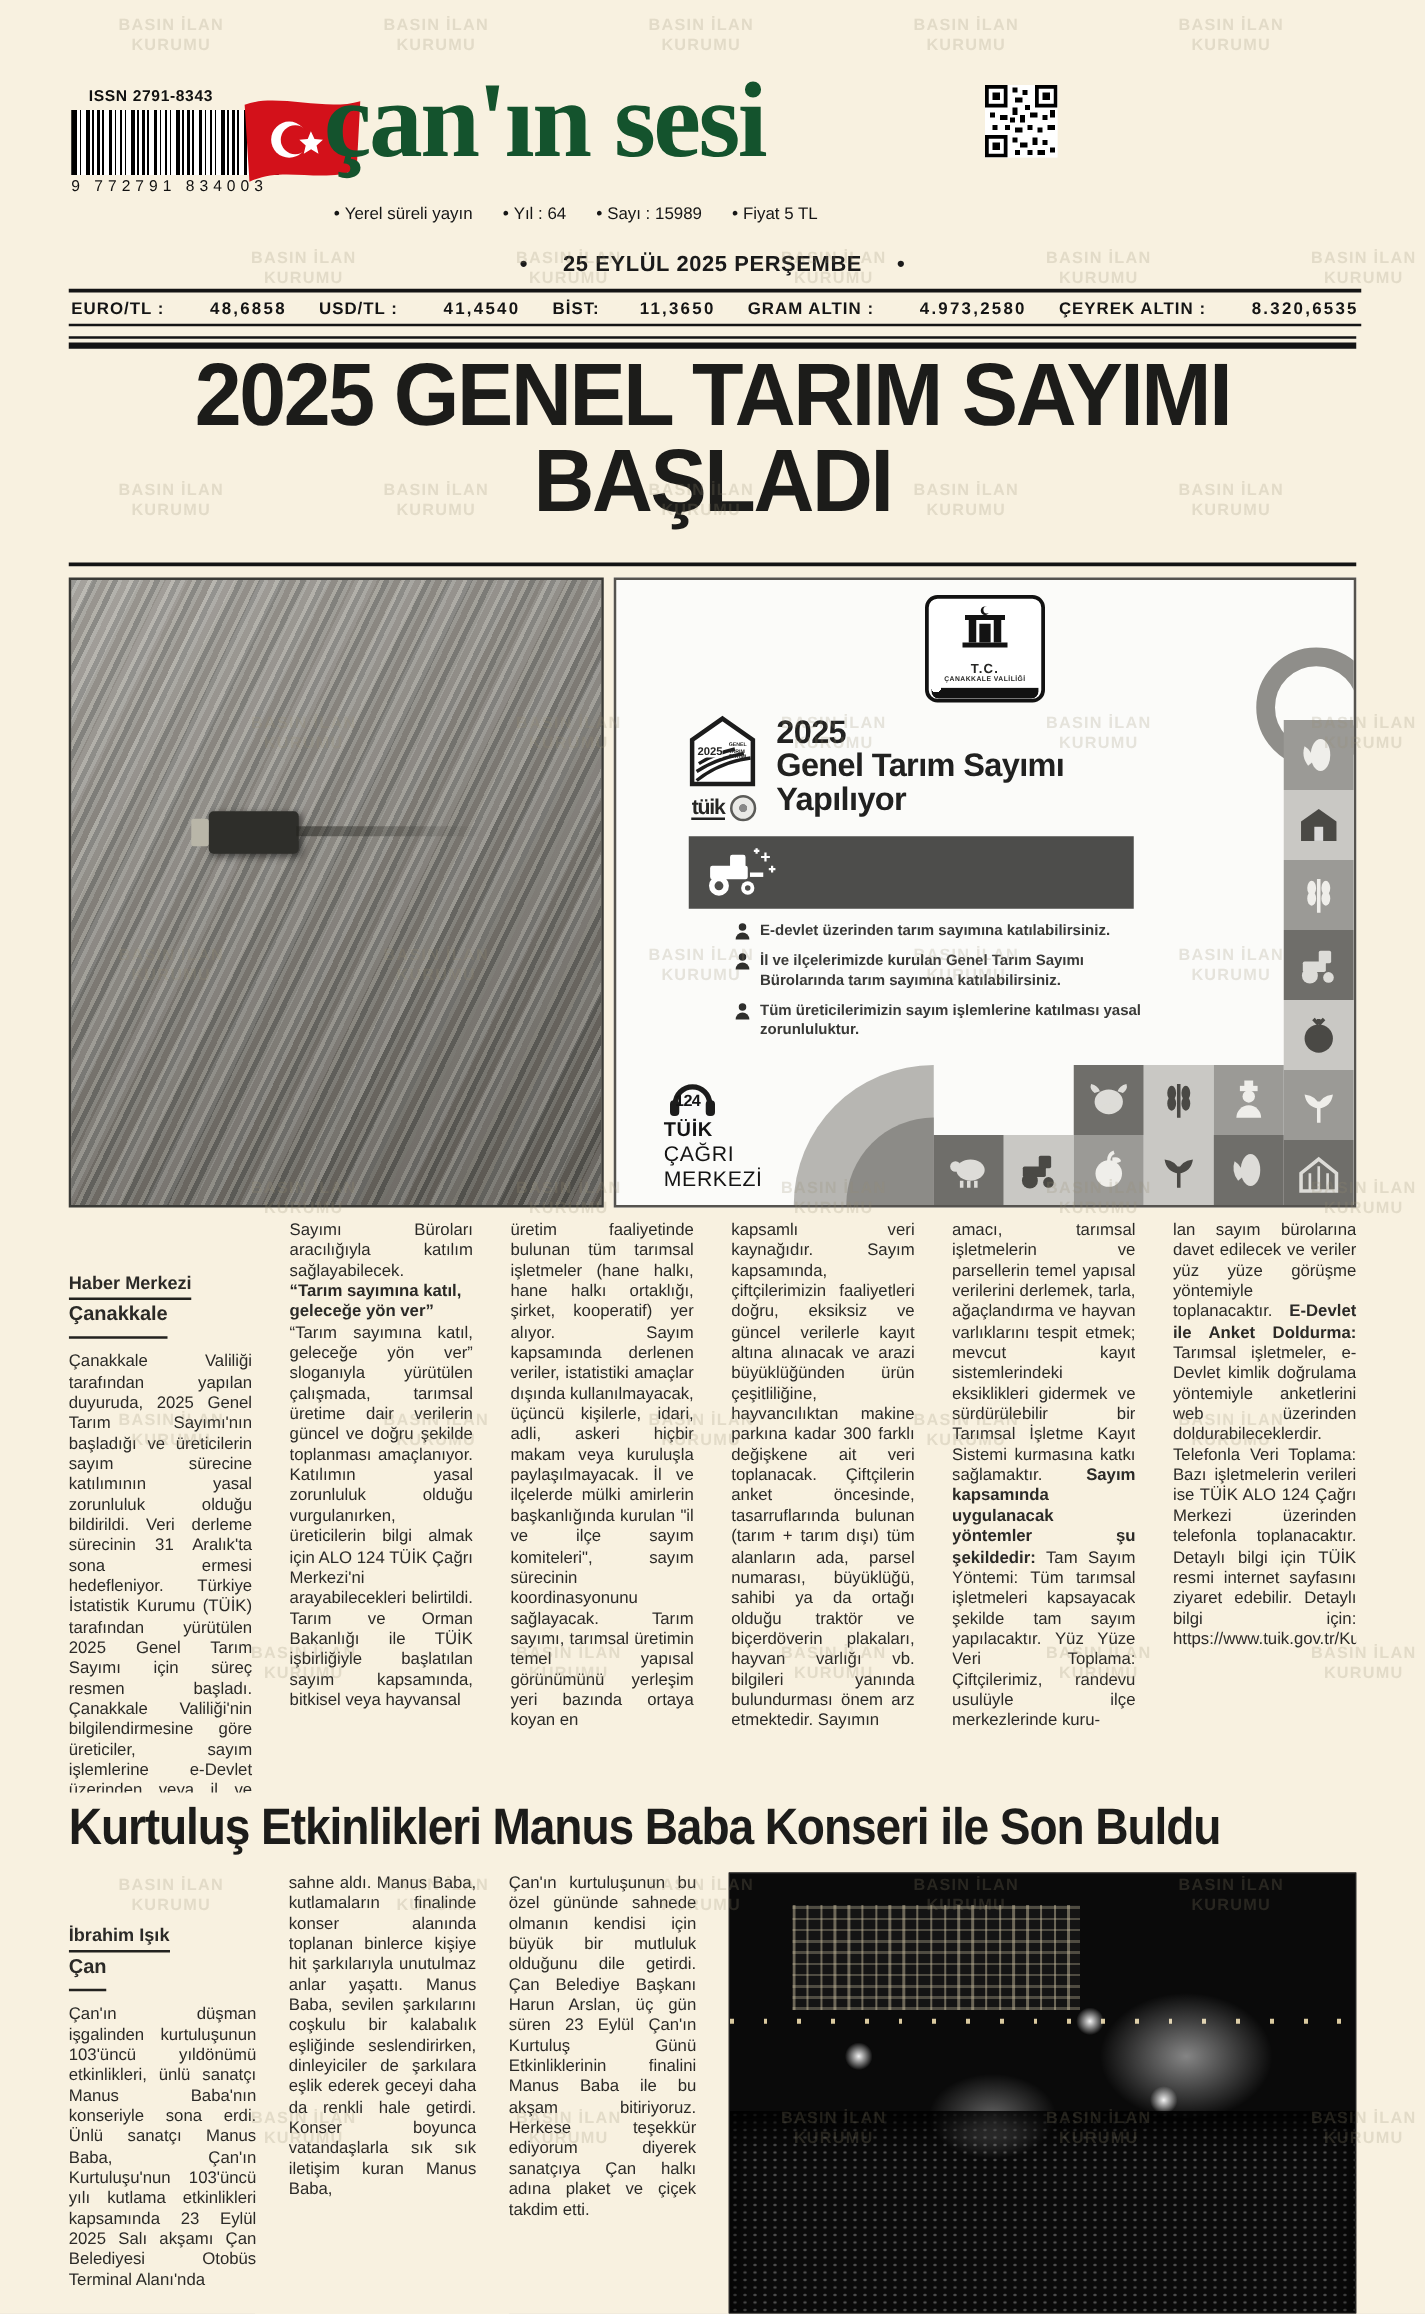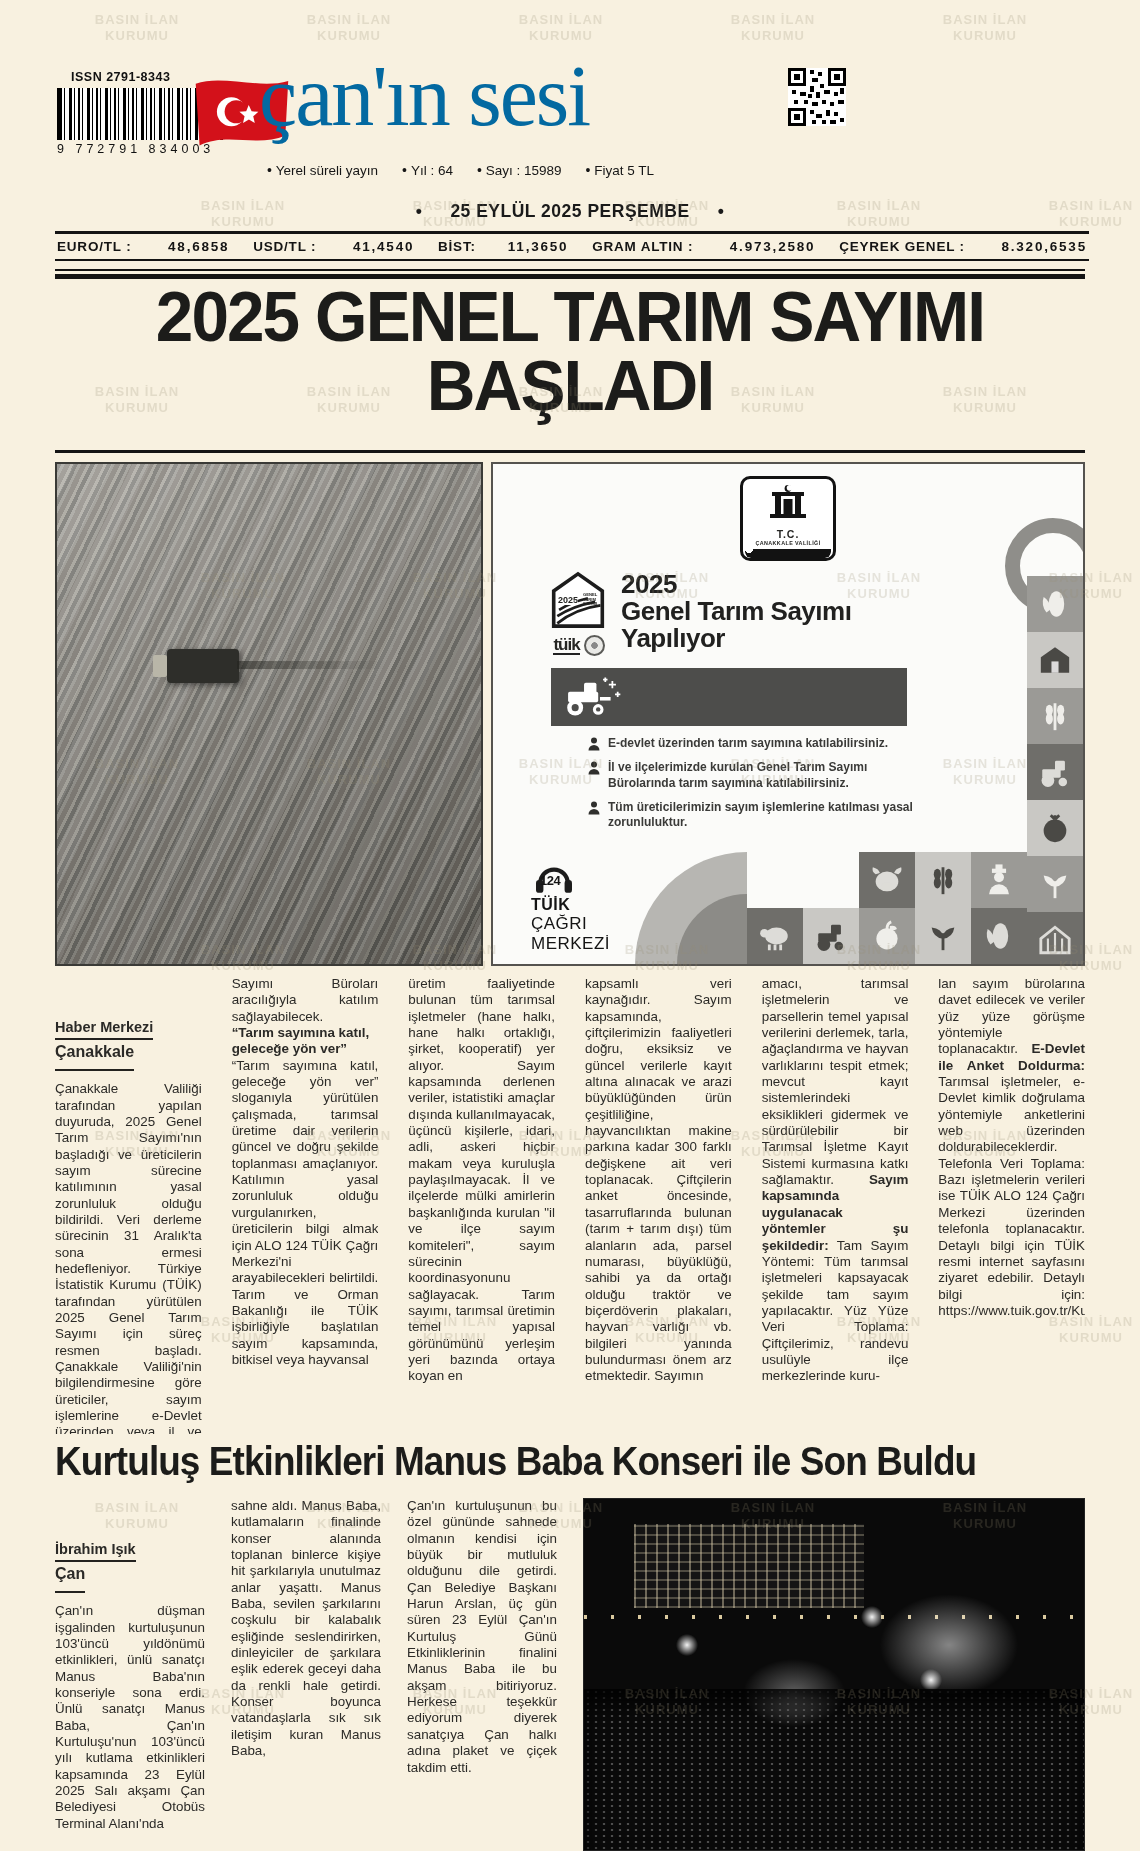--- a/index.html
+++ b/index.html
@@ -15,21 +15,21 @@
   
   .masthead{top:66px;height:134px;}
   .issn{position:absolute;left:2px;top:4px;width:175px;}
   .issn-label{font-weight:bold;font-size:12.5px;letter-spacing:.5px;margin-left:14px;color:#111;}
   .barcode{margin-top:4px;height:52px;width:160px;background:
      repeating-linear-gradient(90deg,#000 0 2px,#fff 2px 4px,#000 4px 5px,#fff 5px 9px,#000 9px 12px,#fff 12px 14px,#000 14px 15px,#fff 15px 18px);
      border-left:3px solid #000;border-right:3px solid #000;}
   .barcode-num{font-size:12.5px;letter-spacing:4px;margin-top:2px;color:#111;}
   .flag{position:absolute;left:133px;top:6px;width:106px;height:92px;}
   .np-title{position:absolute;left:204px;top:-20px;font-family:"Liberation Serif",serif;
-      font-weight:normal;font-size:86px;letter-spacing:-2px;color:#0369a1;white-space:nowrap;}
+      font-weight:bold;font-size:86px;letter-spacing:-2px;color:#14532d;white-space:nowrap;}
   .qr{position:absolute;left:733px;top:2px;width:58px;height:58px;background:#fff;}
   .pubinfo{position:absolute;left:212px;top:96px;display:flex;gap:24px;font-size:13.5px;color:#161616;}
   .pubinfo span::before{content:"• ";font-size:14px;}
 
   .dateline{top:201px;text-align:center;font-weight:bold;font-size:17.5px;letter-spacing:.5px;color:#1a1a1a;}
   .dateline .dot{margin:0 28px;}
 
   .ticker{top:231px;border-top:3px solid #141414;border-bottom:2px solid #141414;
       display:flex;justify-content:space-between;padding:5px 2px;font-weight:bold;font-size:13.5px;
       letter-spacing:.8px;color:#141414;white-space:nowrap;}
@@ -404,21 +404,21 @@
 
   <div class="content dateline" style="position:absolute;">
     <span class="dot">•</span><span>25 EYLÜL 2025 PERŞEMBE</span><span class="dot">•</span>
   </div>
 
   <div class="content ticker" style="position:absolute;">
     <span><span>EURO/TL :</span> <b>48,6858</b></span>
     <span><span>USD/TL :</span> <b>41,4540</b></span>
     <span><span>BİST:</span><b>11,3650</b></span>
     <span><span>GRAM ALTIN :</span> <b>4.973,2580</b></span>
-    <span><span>ÇEYREK GENEL :</span> <b>8.320,6535</b></span>
+    <span><span>ÇEYREK ALTIN :</span> <b>8.320,6535</b></span>
   </div>
   <div class="content rule-a" style="position:absolute;"></div>
   <div class="content rule-b" style="position:absolute;"></div>
 
   <div class="content headline1" style="position:absolute;">
     <div>2025 GENEL TARIM SAYIMI</div>
     <div>BAŞLADI</div>
   </div>
   <div class="content rule-c" style="position:absolute;"></div>
 

